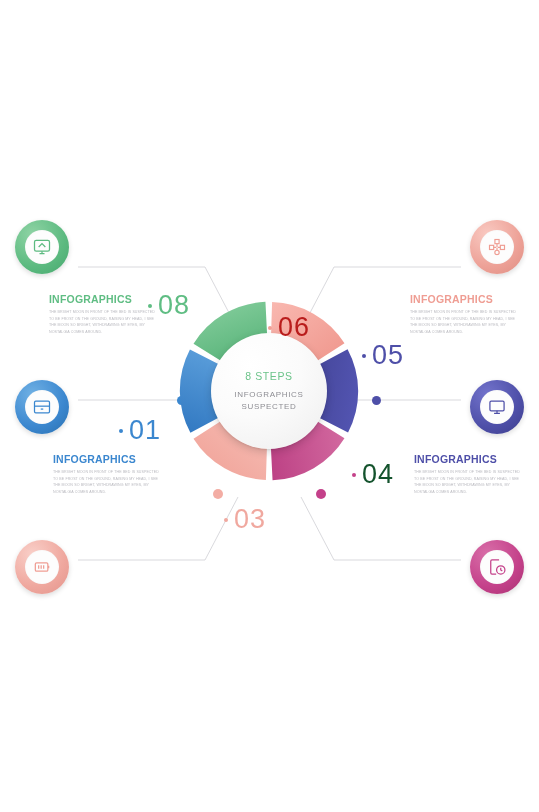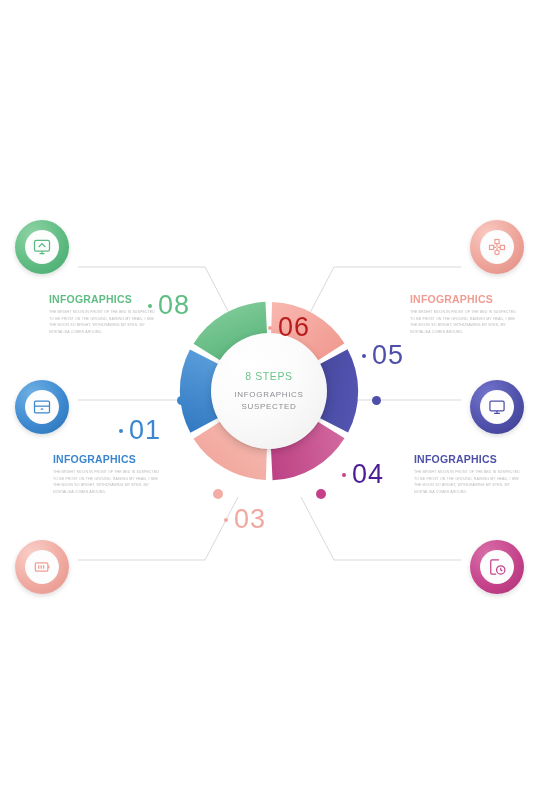--- a/index.html
+++ b/index.html
@@ -153,21 +153,21 @@
   <div class="num" style="left:119px;top:415px;color:#3b87cf;">
     <span class="dot" style="background:#3b87cf;"></span>
     <span>01</span>
   </div>
 
   <div class="num" style="left:224px;top:504px;color:#f0a89f;">
     <span class="dot" style="background:#f0a89f;"></span>
     <span>03</span>
   </div>
 
-  <div class="num" style="left:342px;top:459px;color:#4c1d95;">
+  <div class="num" style="left:352px;top:459px;color:#14532d;">
     <span class="dot" style="background:#c4418a;"></span>
     <span>04</span>
   </div>
 
   <div class="num" style="left:362px;top:340px;color:#4e4fa8;">
     <span class="dot" style="background:#4e4fa8;"></span>
     <span>05</span>
   </div>
 
   <div class="num" style="left:268px;top:268px;color:#b91c1c;margin-top:44px;">

